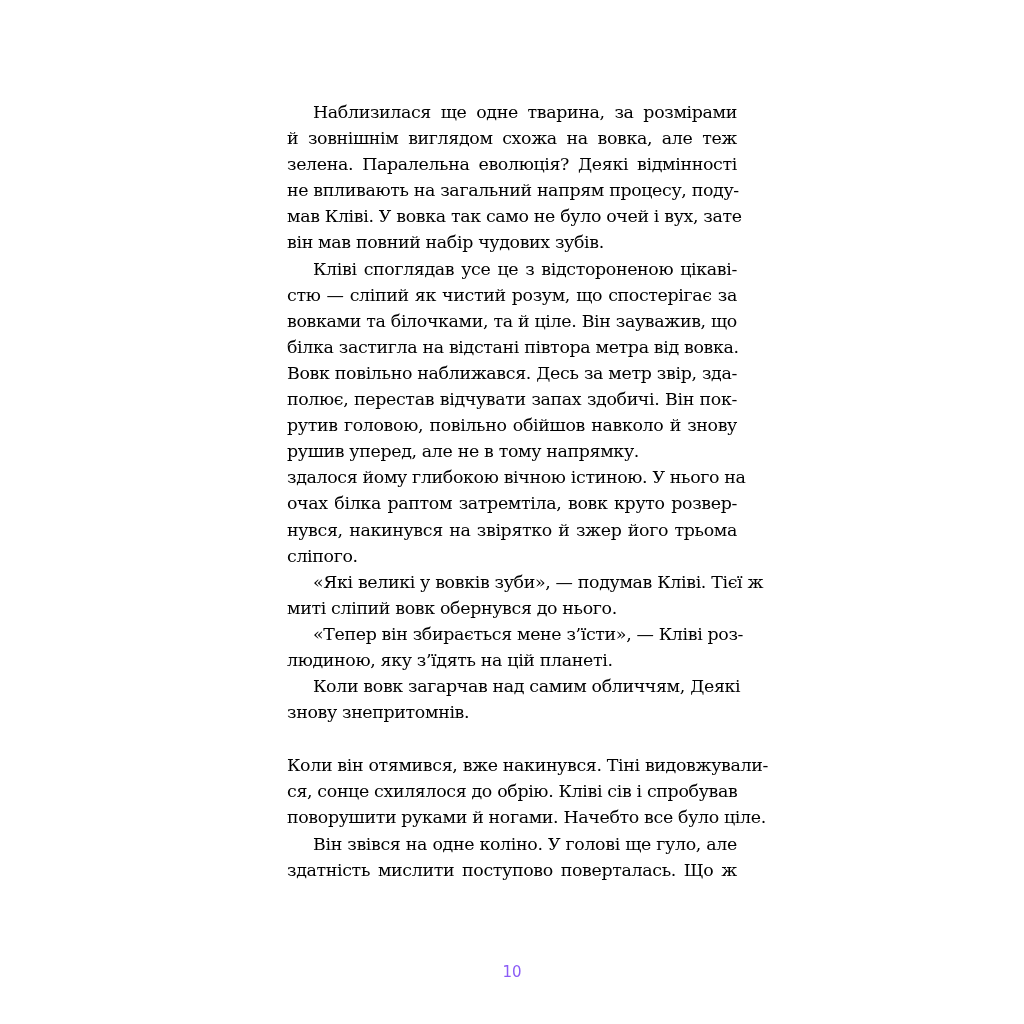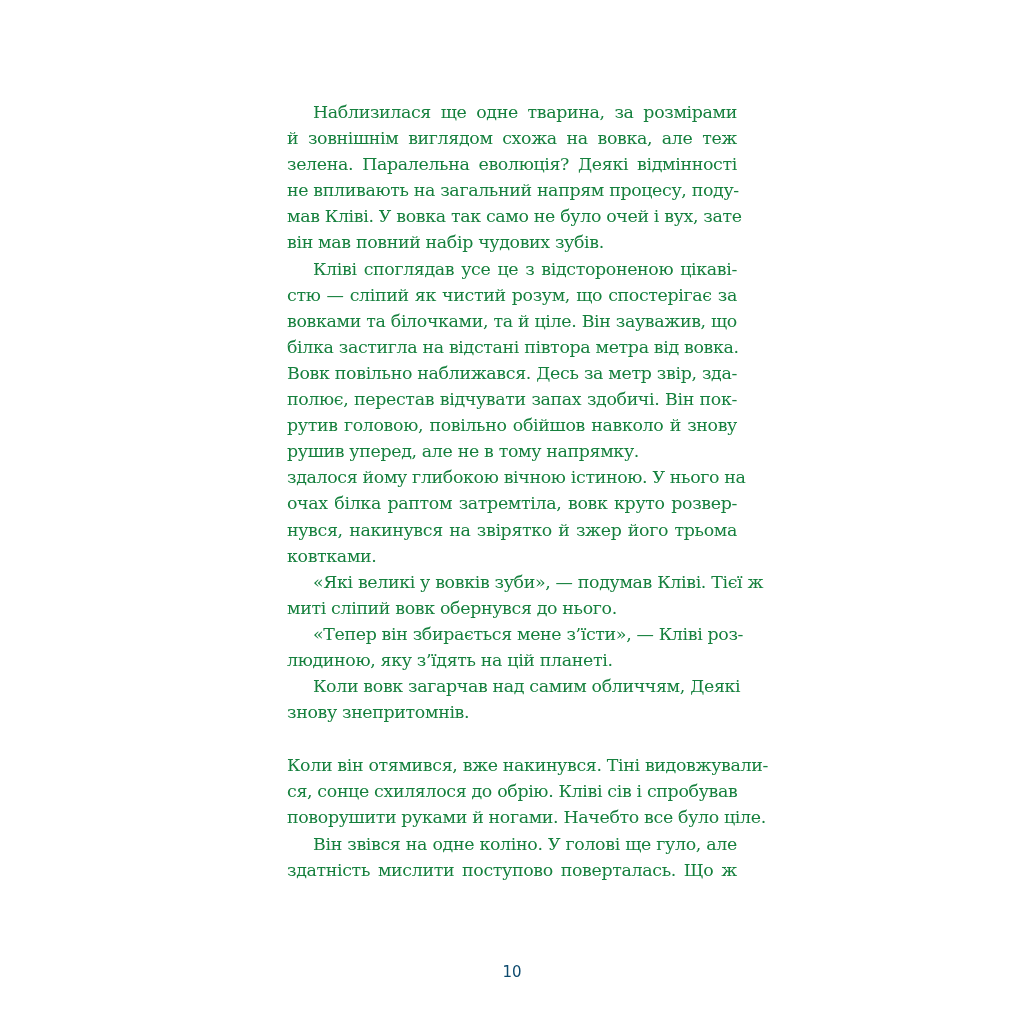--- a/index.html
+++ b/index.html
@@ -1,29 +1,29 @@
 <!DOCTYPE html>
 <html><head>
 <meta charset="utf-8">
 <style>
   html, body { margin:0; padding:0; background:#ffffff; }
   body { width:1024px; height:1024px; position:relative; overflow:hidden; }
   .page { position:absolute; left:287px; top:99px; width:450px; }
   .line {
     display:block; height:26.1px; line-height:26px;
-    font-family:"DejaVu Serif", serif; font-size:17.4px; color:#15803d;
+    font-family:"DejaVu Serif", serif; font-size:17.4px; color:#000000;
     text-align:justify; text-align-last:justify; white-space:nowrap;
     letter-spacing:-0.35px;
   }
   .line.last { text-align-last:left; }
   .line.indent { padding-left:26px; }
   .gap { height:27px; }
   .folio {
     position:absolute; left:0; top:963px; width:1024px; text-align:center;
-    font-family:"DejaVu Sans", sans-serif; font-size:15px; color:#0c4a6e;
+    font-family:"DejaVu Sans", sans-serif; font-size:15px; color:#8b5cf6;
   }
 </style>
 </head>
 <body>
 
 <div class="page">
   <div>
     <span class="line indent">Наблизилася ще одне тварина, за розмірами</span>
     <span class="line">й зовнішнім виглядом схожа на вовка, але теж</span>
     <span class="line">зелена. Паралельна еволюція? Деякі відмінності</span>
@@ -38,21 +38,21 @@
     <span class="line">білка застигла на відстані півтора метра від вовка.</span>
     <span class="line">Вовк повільно наближався. Десь за метр звір, зда-</span>
     <span class="line">полює, перестав відчувати запах здобичі. Він пок-</span>
     <span class="line">рутив головою, повільно обійшов навколо й знову</span>
     <span class="line last">рушив уперед, але не в тому напрямку.</span>
   </div>
   <div>
     <span class="line">здалося йому глибокою вічною істиною. У нього на</span>
     <span class="line">очах білка раптом затремтіла, вовк круто розвер-</span>
     <span class="line">нувся, накинувся на звірятко й зжер його трьома</span>
-    <span class="line last">ковтками.</span>
+    <span class="line last">сліпого.</span>
   </div>
   <div>
     <span class="line indent">«Які великі у вовків зуби», — подумав Кліві. Тієї ж</span>
     <span class="line last">миті сліпий вовк обернувся до нього.</span>
   </div>
   <div>
     <span class="line indent">«Тепер він збирається мене з’їсти», — Кліві роз-</span>
     <span class="line last">людиною, яку з’їдять на цій планеті.</span>
   </div>
   <div>

